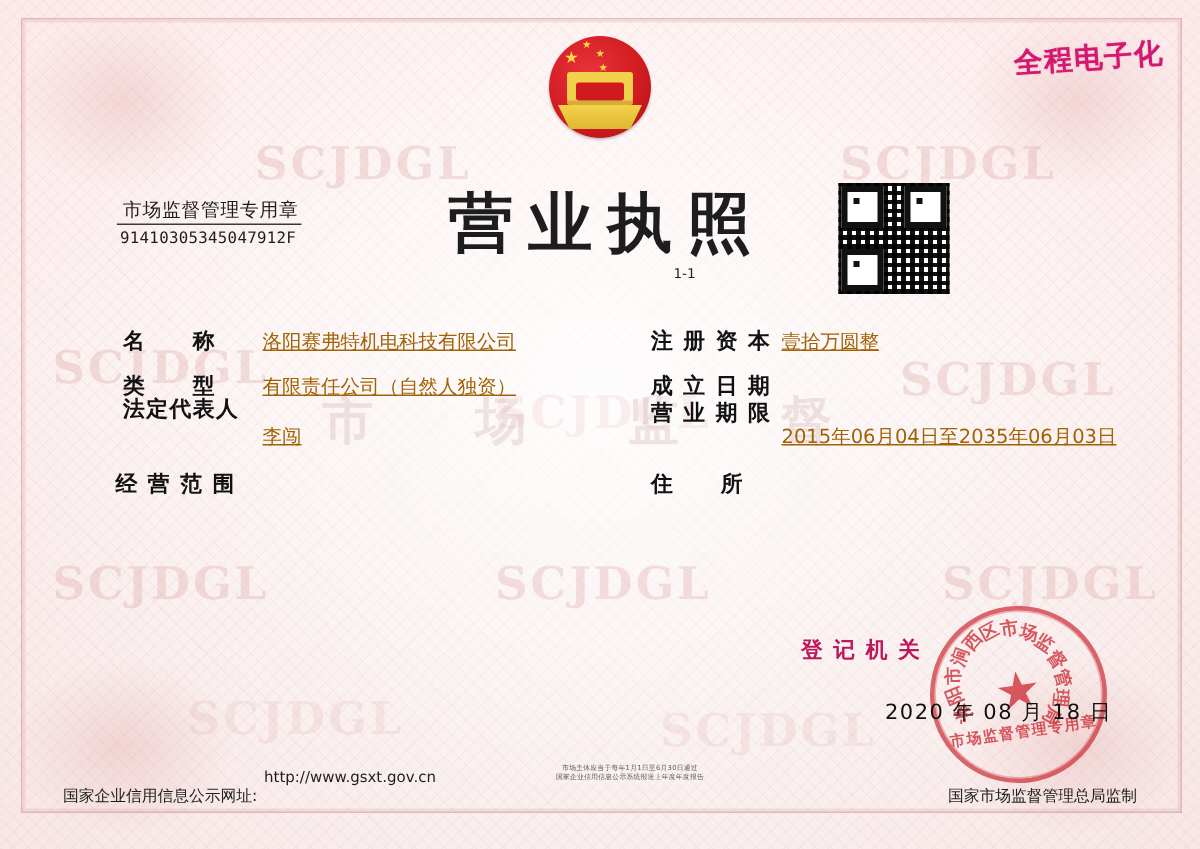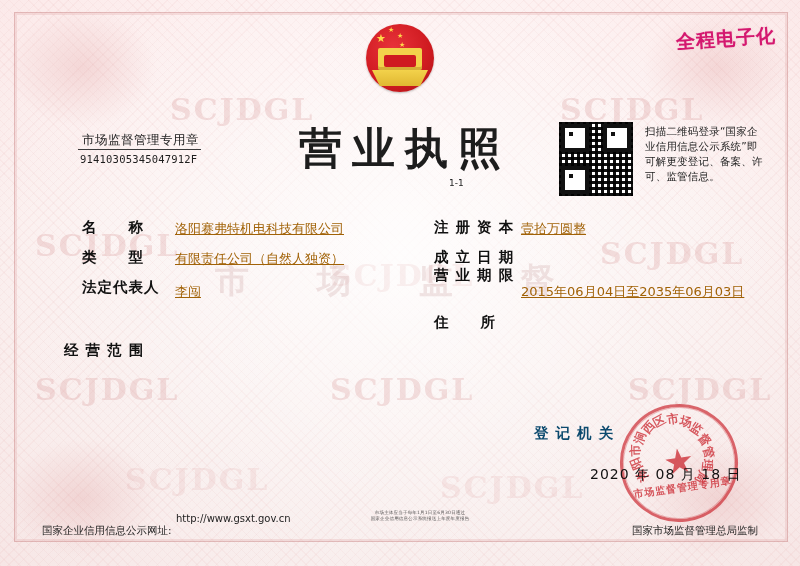--- a/index.html
+++ b/index.html
@@ -225,22 +225,22 @@
     position: absolute;
     font-size: 13px;
     color: #a16207;
     line-height: 19px;
     text-decoration: underline;
   }
 
   
   .l1 { left: 82px; top: 218px; }
   .l2 { left: 82px; top: 248px; }
-  .l3 { left: 82px; top: 278px; }
-  .l4 { left: 64px; top: 313px; margin-top: 28px; }
+  .l3 { left: 82px; top: 263px; }
+  .l4 { left: 77px; top: 313px; }
 
   .v1 { left: 175px; top: 219px; }
   .v2 { left: 175px; top: 249px; }
   .v3 { left: 175px; top: 282px; }
   .v4 { left: 175px; top: 314px; width: 250px; }
 
   
   .r1 { left: 434px; top: 218px; }
   .r2 { left: 434px; top: 248px; }
   .r3 { left: 434px; top: 266px; }
@@ -250,21 +250,21 @@
   .rv2 { left: 521px; top: 249px; }
   .rv3 { left: 521px; top: 282px; }
   .rv4 { left: 521px; top: 314px; width: 225px; }
 
   .reg-org-label {
     position: absolute;
     left: 534px; top: 424px;
     font-size: 14.5px;
     font-weight: bold;
     letter-spacing: 1px;
-    color: #0c4a6e;
+    color: #be185d;
   }
 
   
   .date-line {
     position: absolute;
     left: 590px; top: 466px;
     font-size: 14px;
     color: #111;
     letter-spacing: 1px;
   }
@@ -402,21 +402,20 @@
 
   <div class="credit-label">市场监督管理专用章</div>
   <div class="credit-rule"></div>
   <div class="credit-value">91410305345047912F</div>
 
   <div class="qr">
     <div class="fk tl"></div>
     <div class="fk tr"></div>
     <div class="fk bl"></div>
   </div>
-  <div class="qr-note">扫描二维码登录“国家企业信用信息公示系统”即可解更变登记、备案、许可、监管信息。</div>
 
   <div class="field-label l1">名　　称</div>
   <div class="field-value v1">洛阳赛弗特机电科技有限公司</div>
 
   <div class="field-label l2">类　　型</div>
   <div class="field-value v2">有限责任公司（自然人独资）</div>
 
   <div class="field-label l3">法定代表人</div>
   <div class="field-value v3">李闯</div>
 

